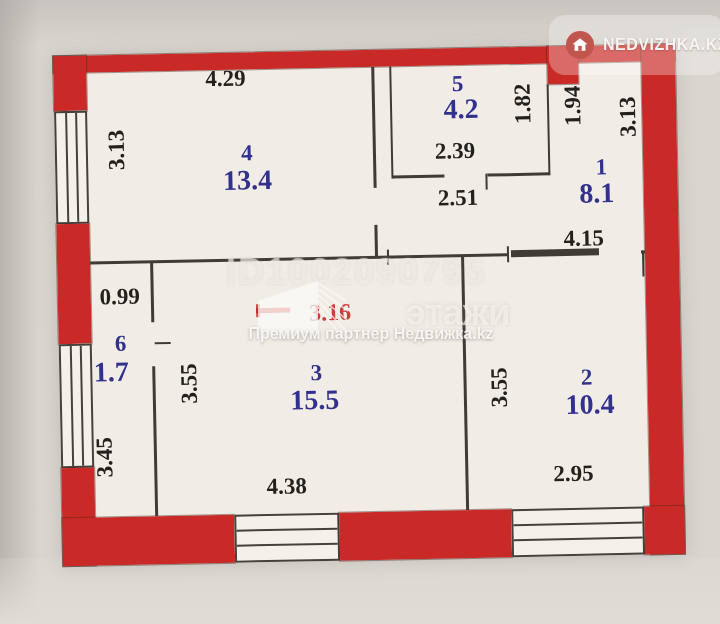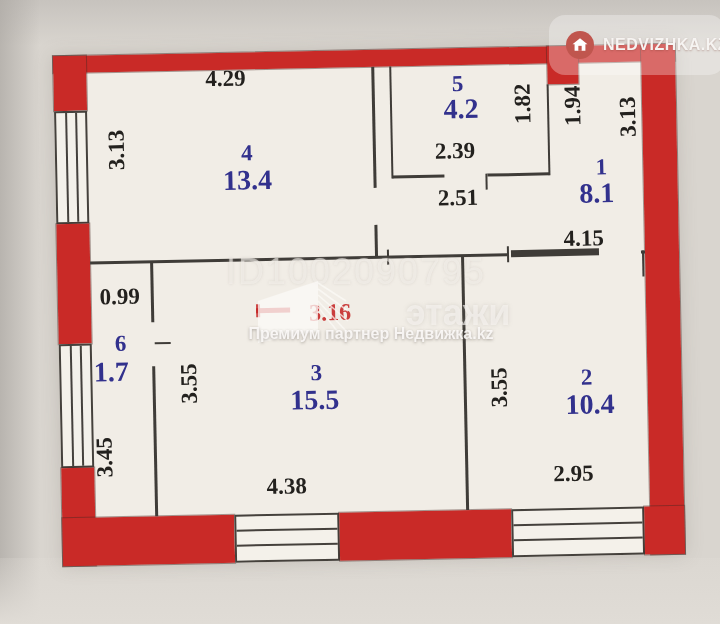--- a/index.html
+++ b/index.html
@@ -33,21 +33,21 @@
   .dimv { transform:translate(-50%,-50%) rotate(-90deg); }
   .room-no   { font-size:23px; color:#32318d; }
   .room-area { font-size:28px; color:#32318d; }
 
   .rednote { color:#c42020; font-size:24px; font-family:"Liberation Serif", serif;
              font-weight:bold; opacity:.85; }
   .redmark { background:#c42020; opacity:.8; position:absolute; }
 
   
   #wm-id { left:356px; top:272px; transform:translate(-50%,-50%);
-           font-size:36px; font-weight:normal; letter-spacing:2px;
+           font-size:36px; font-weight:bold; letter-spacing:2px;
            color:rgba(246,243,238,.58); text-shadow:0 0 3px rgba(190,183,175,.4); }
   #wm-brand { left:458px; top:313px; transform:translate(-50%,-50%);
               font-size:36px; font-weight:bold; color:rgba(247,245,241,.66);
               text-shadow:0 0 4px rgba(170,162,154,.35); }
   #wm-sub { left:371px; top:334px; transform:translate(-50%,-50%);
             font-size:16px; font-weight:bold; color:rgba(252,250,248,.9);
             text-shadow:0 1px 3px rgba(110,100,92,.55); }
   #wm-logo { left:256px; top:279px; width:94px; height:68px; opacity:.85; }
 
   

